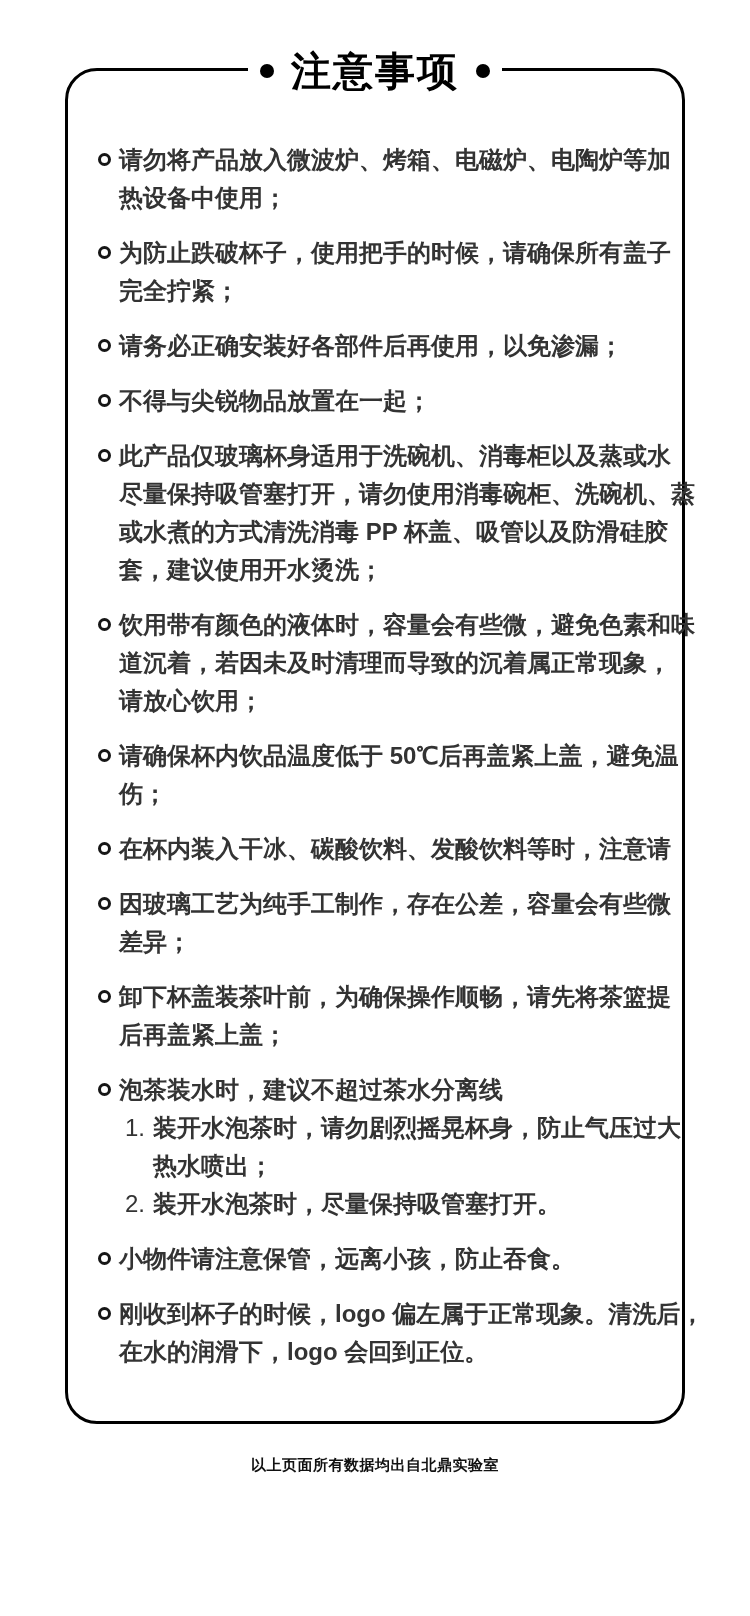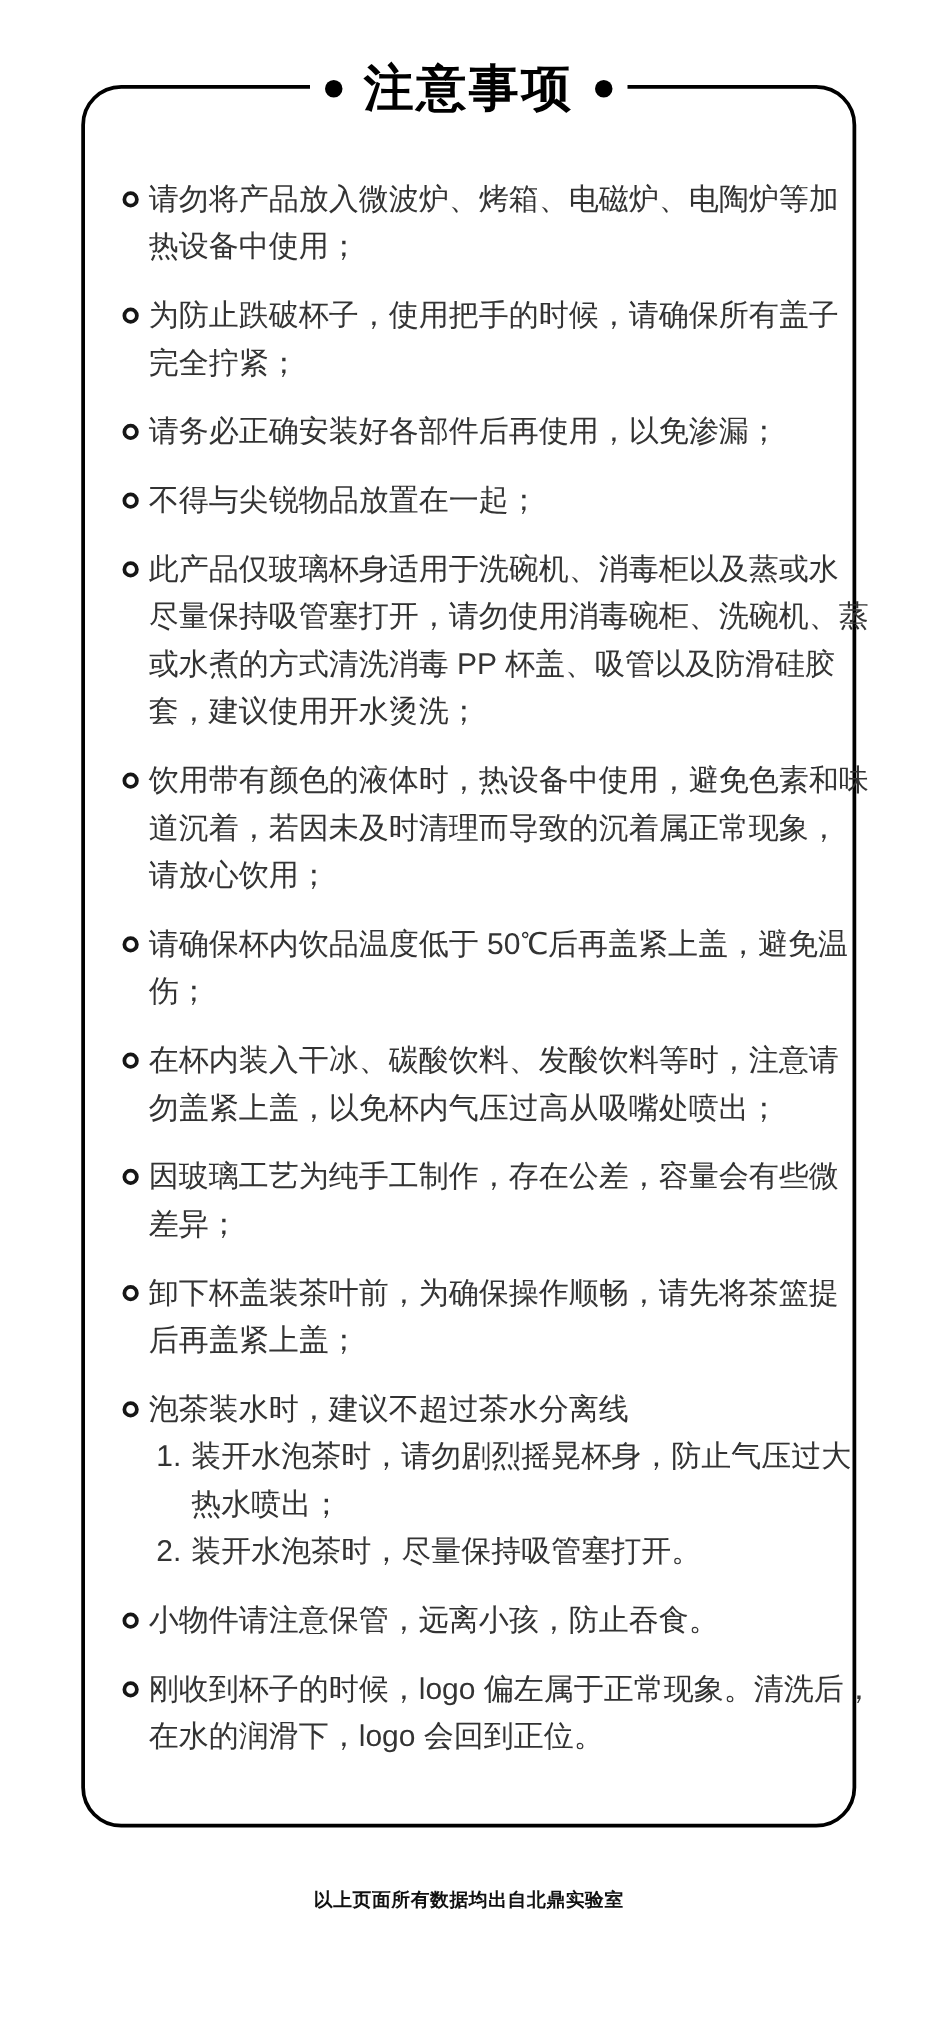--- a/index.html
+++ b/index.html
@@ -64,29 +64,29 @@
     box-sizing:border-box;
     width:13px;height:13px;
     border:3.5px solid #161616;
     border-radius:50%;
     margin-top:12px;
   }
   .item-body{
     margin-left:8px;
     min-width:0;
   }
-  .line{white-space:nowrap;}
+  .line{white-space:nowrap;font-weight:bold;}
   .sub{
     display:flex;
     align-items:flex-start;
     margin-left:6px;
   }
   .sub-num{flex:0 0 28px;}
   .footer-note{
-    margin-top:48px;
+    margin-top:30px;
     text-align:center;
     font-size:15px;
     line-height:22px;
     font-weight:700;
     color:#111111;
     letter-spacing:0.5px;
   }
 </style>
 </head>
 <body>
@@ -133,37 +133,36 @@
     <div class="item-body">
             <div class="line">此产品仅玻璃杯身适用于洗碗机、消毒柜以及蒸或水</div>
             <div class="line">尽量保持吸管塞打开，请勿使用消毒碗柜、洗碗机、蒸</div>
             <div class="line">或水煮的方式清洗消毒 PP 杯盖、吸管以及防滑硅胶</div>
             <div class="line">套，建议使用开水烫洗；</div>
           </div>
   </li>
         <li class="item">
     <span class="ring"></span>
     <div class="item-body">
-            <div class="line">饮用带有颜色的液体时，热设备中使用，避免色素和味</div>
+            <div class="line">饮用带有颜色的液体时，容量会有些微，避免色素和味</div>
             <div class="line">道沉着，若因未及时清理而导致的沉着属正常现象，</div>
             <div class="line">请放心饮用；</div>
           </div>
   </li>
         <li class="item">
     <span class="ring"></span>
     <div class="item-body">
             <div class="line">请确保杯内饮品温度低于 50℃后再盖紧上盖，避免温</div>
             <div class="line">伤；</div>
           </div>
   </li>
         <li class="item">
     <span class="ring"></span>
     <div class="item-body">
             <div class="line">在杯内装入干冰、碳酸饮料、发酸饮料等时，注意请</div>
-            <div class="line">勿盖紧上盖，以免杯内气压过高从吸嘴处喷出；</div>
           </div>
   </li>
         <li class="item">
     <span class="ring"></span>
     <div class="item-body">
             <div class="line">因玻璃工艺为纯手工制作，存在公差，容量会有些微</div>
             <div class="line">差异；</div>
           </div>
   </li>
         <li class="item">

